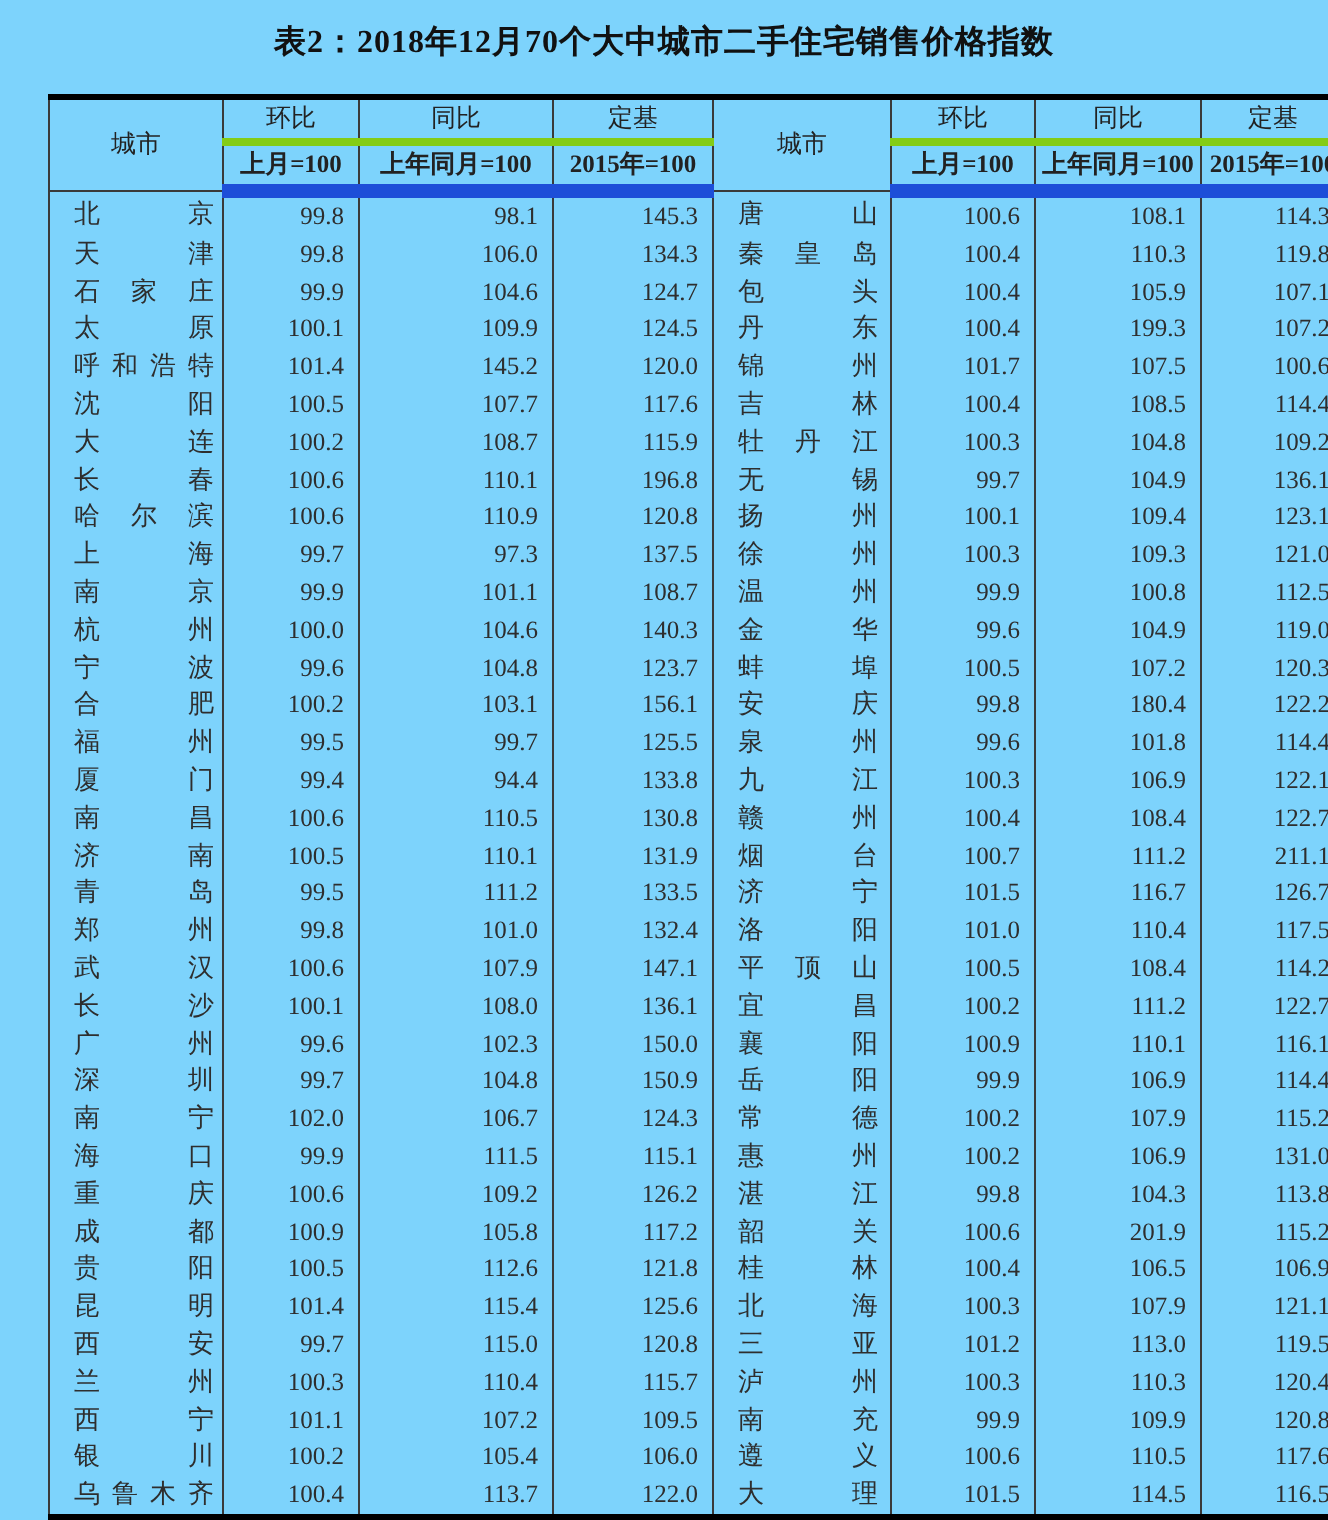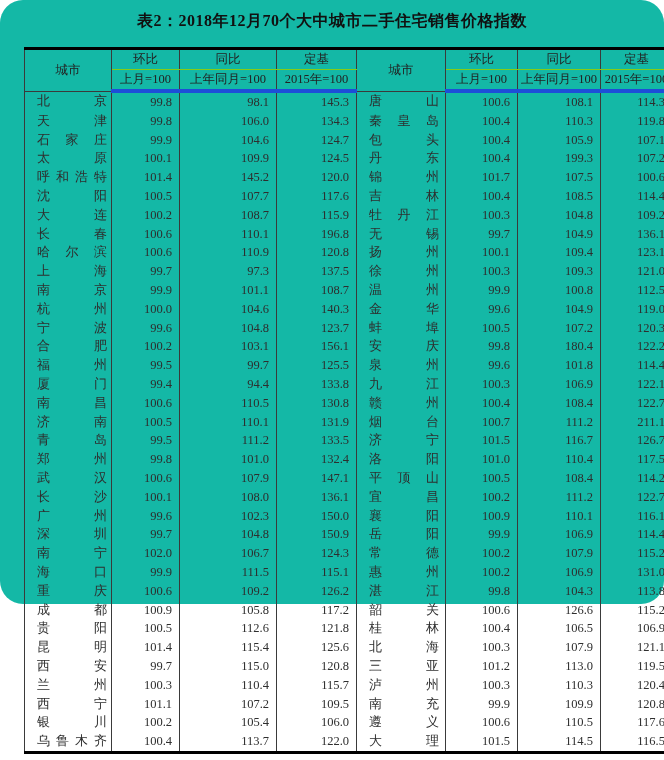--- a/index.html
+++ b/index.html
@@ -8,23 +8,22 @@
     padding: 0;
     width: 664px;
     height: 760px;
     background: #ffffff;
     font-family: "Liberation Serif", "DejaVu Serif", serif;
     color: #2e2e2e;
     overflow: hidden;
   }
   .page {
     width: 664px;
-    height: 604px;
-    background: #14b8a6;
-    border-radius: 23px;
+    height: 760px;
+    background: #7dd3fc;
   }
   .title {
     margin: 0;
     padding-top: 11px;
     height: 47px;
     text-align: center;
     font-size: 16px;
     font-weight: bold;
     color: #111111;
     letter-spacing: 0.5px;
@@ -49,22 +48,22 @@
     white-space: nowrap;
   }
   thead th {
     font-weight: normal;
     text-align: center;
     height: 19px;
     line-height: 19px;
     font-size: 12.5px;
     color: #222222;
   }
-  thead tr.sub th { border-bottom: 4px solid #1d4ed8; }
-  thead th.metric { border-bottom: 1px solid #84cc16; }
+  thead tr.sub th { border-bottom: 7px solid #1d4ed8; font-weight: bold; }
+  thead th.metric { border-bottom: 4px solid #84cc16; }
   thead th.city-head { border-bottom: 1px solid #3a3a3a; }
   tbody td {
     height: 18.8px;
     line-height: 18.8px;
     font-size: 12.5px;
   }
   tbody td.num {
     text-align: right;
     padding-right: 7px;
     font-family: "Liberation Serif", "DejaVu Serif", serif;
@@ -387,21 +386,21 @@
           <td class="num">104.3</td>
           <td class="num">113.8</td>
         </tr>
         <tr>
           <td class="city"><span class="city-name">成都</span></td>
           <td class="num">100.9</td>
           <td class="num">105.8</td>
           <td class="num">117.2</td>
           <td class="city"><span class="city-name">韶关</span></td>
           <td class="num">100.6</td>
-          <td class="num">126.6</td>
+          <td class="num">201.9</td>
           <td class="num">115.2</td>
         </tr>
         <tr>
           <td class="city"><span class="city-name">贵阳</span></td>
           <td class="num">100.5</td>
           <td class="num">112.6</td>
           <td class="num">121.8</td>
           <td class="city"><span class="city-name">桂林</span></td>
           <td class="num">100.4</td>
           <td class="num">106.5</td>

